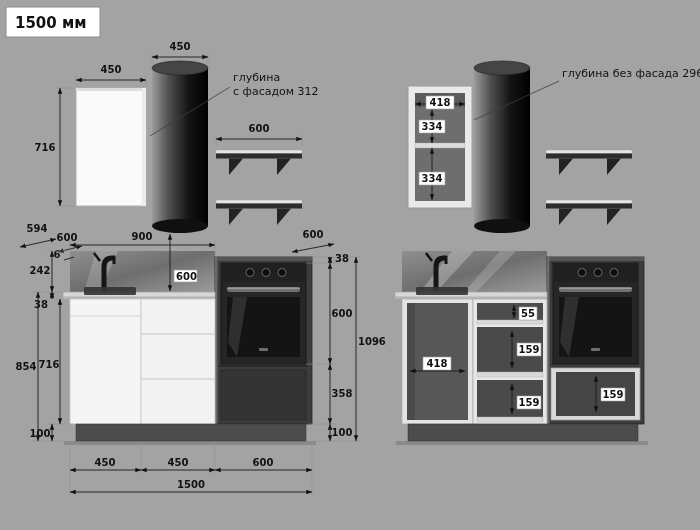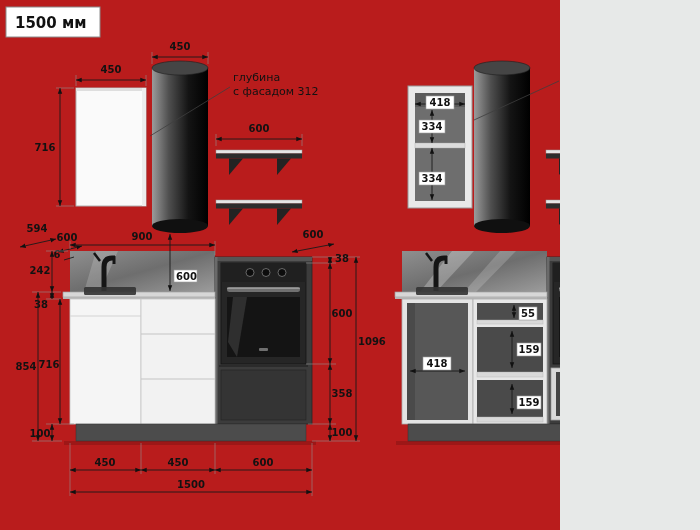--- a/index.html
+++ b/index.html
@@ -1,16 +1,16 @@
 <!DOCTYPE html>
 <html><head>
 <meta charset="utf-8">
 <style>
   html,body{margin:0;padding:0;background:#e7e9e8;}
-  .canvas{position:relative;width:560px;height:530px;background:#b91c1c;overflow:hidden;
+  .canvas{position:relative;width:700px;height:530px;background:#a3a3a3;overflow:hidden;
           font-family:"DejaVu Sans","Liberation Sans",sans-serif;}
   svg{display:block;}
   .dim{stroke:#1a1a1a;stroke-width:.9;fill:none;}
   .ext{stroke:#909090;stroke-width:.6;fill:none;}
   .leader{stroke:#3f3f3f;stroke-width:.8;fill:none;}
   .dimtxt{font:700 10px "DejaVu Sans",sans-serif;fill:#121212;text-anchor:middle;}
   .start{text-anchor:start;}
   .notetxt{font:400 11px "DejaVu Sans",sans-serif;fill:#121212;}
   .titletxt{font:700 15px "DejaVu Sans",sans-serif;fill:#111;}
   .lblbg{fill:#ffffff;stroke:#9f9f9f;stroke-width:.6;}

